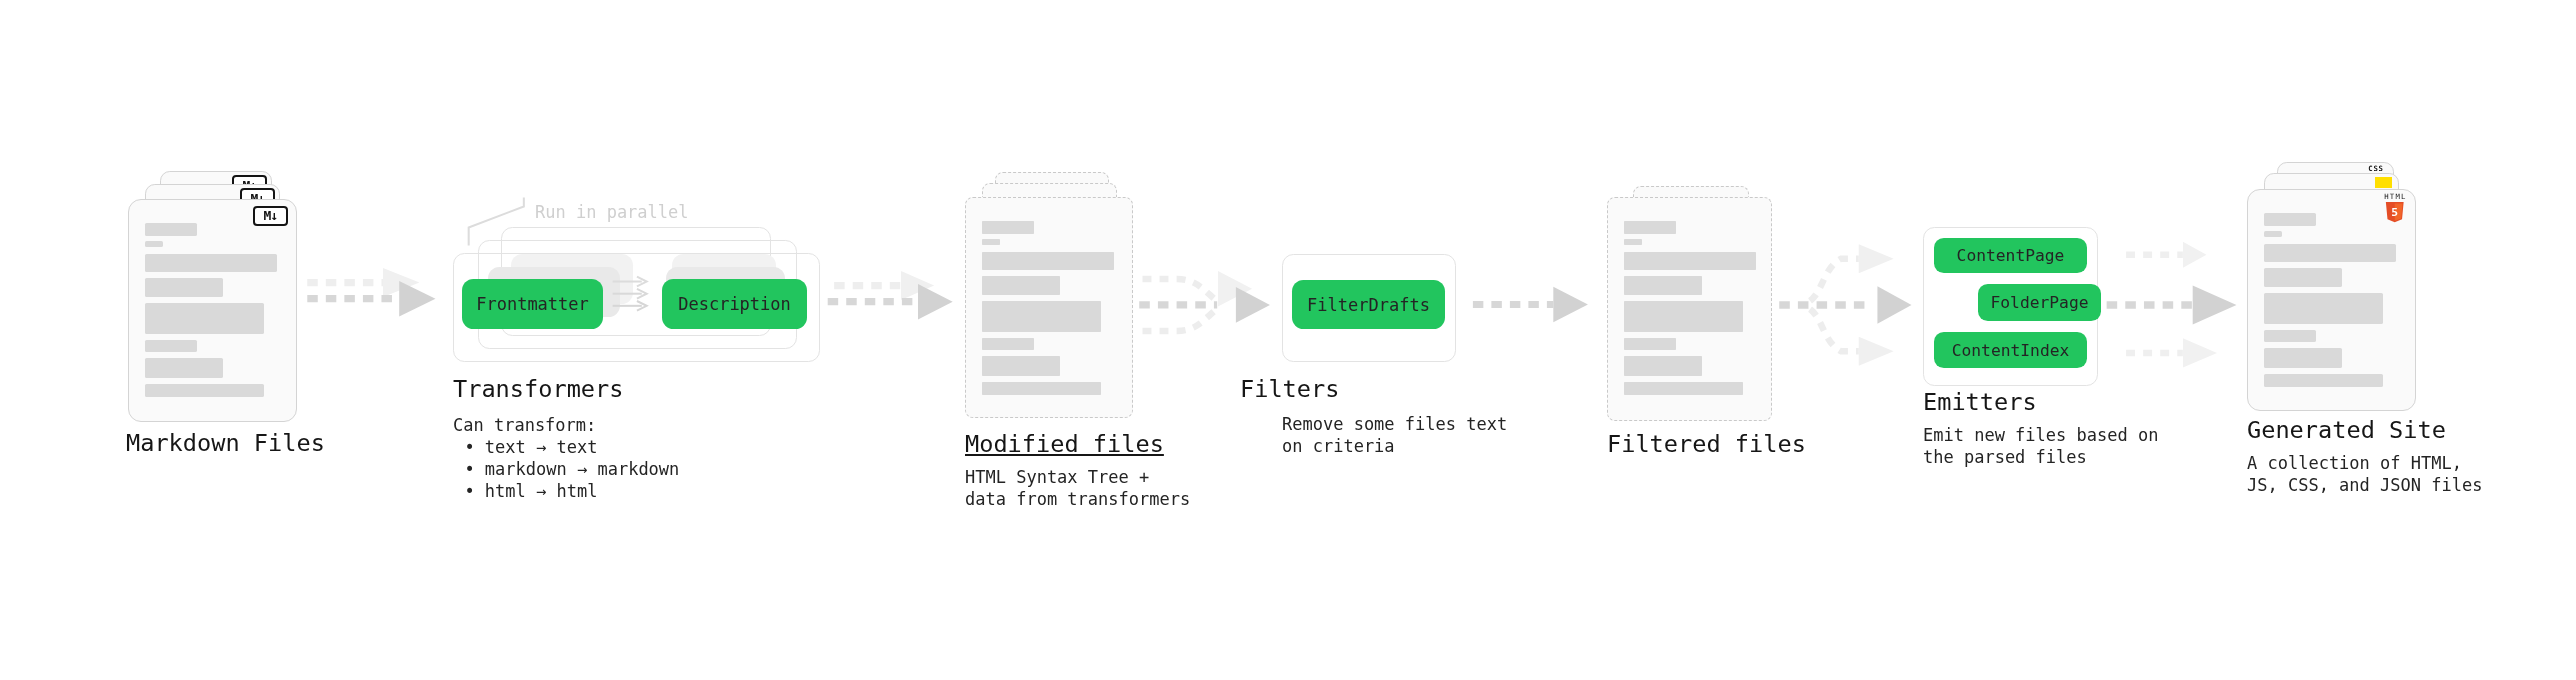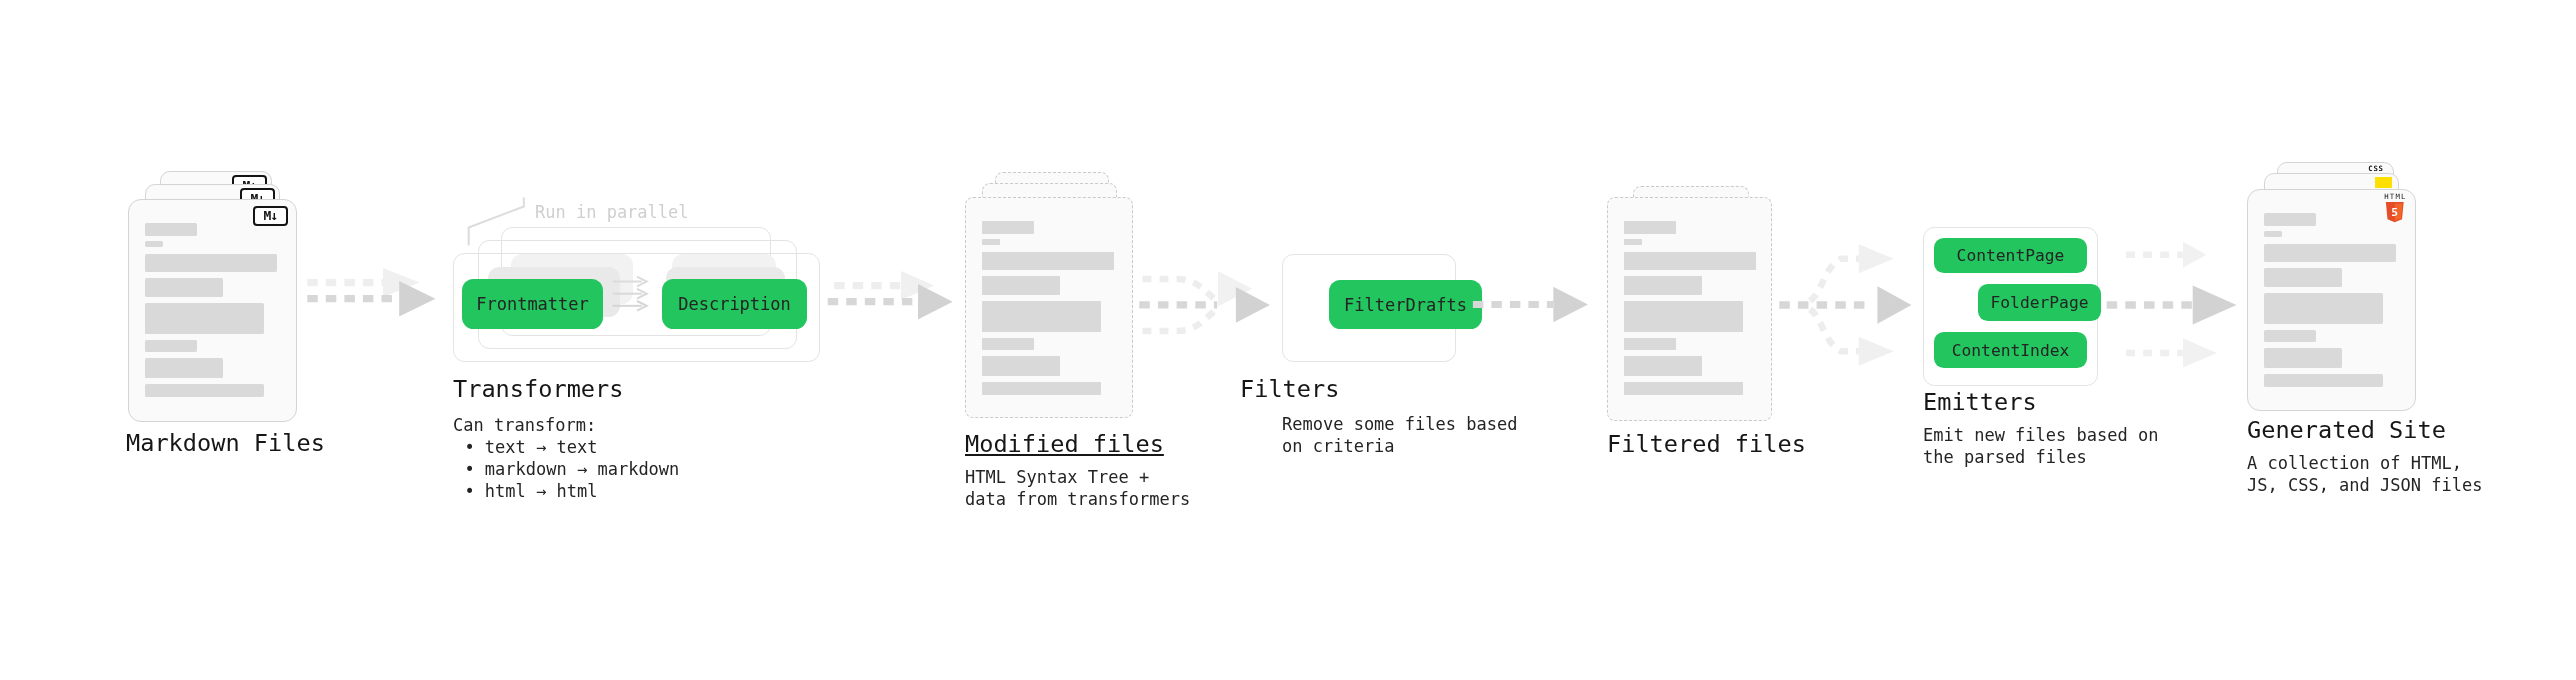--- a/index.html
+++ b/index.html
@@ -145,24 +145,24 @@
 
   <svg style="left:1136px;top:248px;" width="138" height="118" viewBox="0 0 170 145">
     <path d="M 8 38 H 50 C 72 38 80 48 96 62" fill="none" stroke="#ededed" stroke-width="8" stroke-dasharray="11 10"></path>
     <path d="M 8 102 H 50 C 72 102 80 92 96 78" fill="none" stroke="#ededed" stroke-width="8" stroke-dasharray="11 10"></path>
     <polygon points="101,28 143,50 101,72" fill="#f1f1f1"></polygon>
     <line x1="4" y1="70" x2="100" y2="70" stroke="#d7d7d7" stroke-width="9" stroke-dasharray="13 10"></line>
     <polygon points="123,48 165,70 123,92" fill="#d2d2d2"></polygon>
   </svg>
 
   <div class="frame" style="left:1282px;top:254px;width:172px;height:106px;"></div>
-  <div class="pill" style="left:1292px;top:280px;width:153px;height:49px;margin-left:37px;">FilterDrafts</div>
+  <div class="pill" style="left:1292px;top:280px;width:153px;height:49px;">FilterDrafts</div>
   <div class="sec-title" style="left:1240px;top:375px;">Filters</div>
   <div class="desc" style="left:1282px;top:413px;">
-    <div>Remove some files based</div>
+    <div>Remove some files text</div>
     <div>on criteria</div>
   </div>
 
   <svg style="left:1469px;top:286px;" width="122" height="37" viewBox="0 0 150 46">
     <line x1="4" y1="23" x2="104" y2="23" stroke="#d7d7d7" stroke-width="9" stroke-dasharray="13 10"></line>
     <polygon points="104,1 147,23 104,45" fill="#d2d2d2"></polygon>
   </svg>
 
   <div class="doc dashed" style="left:1633px;top:186px;width:114px;height:211px;"></div>
   <div class="doc dashed" style="left:1607px;top:197px;width:163px;height:222px;">

